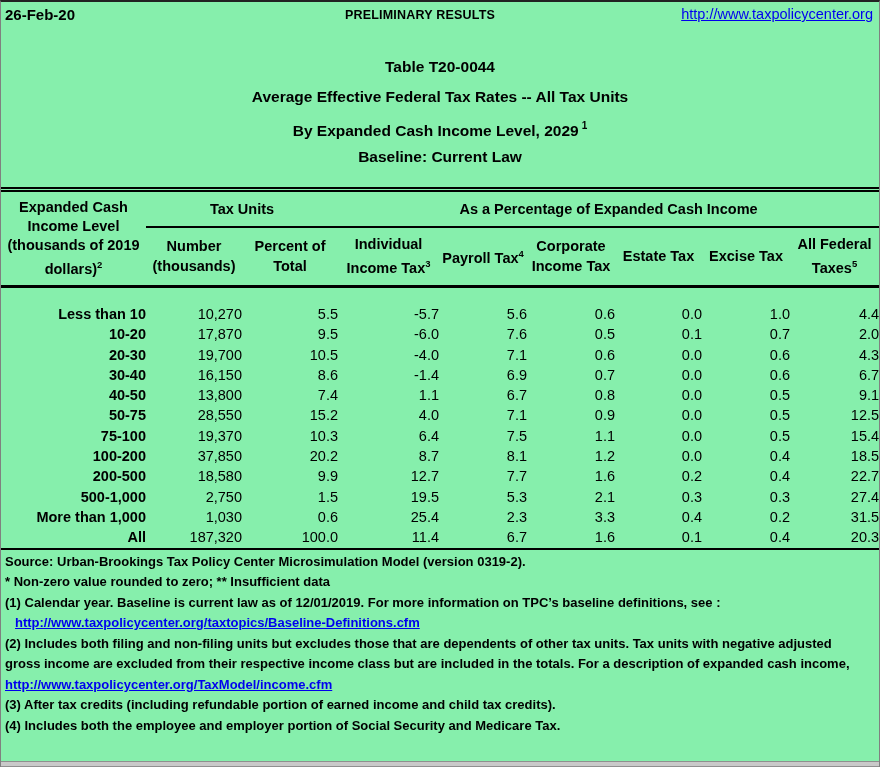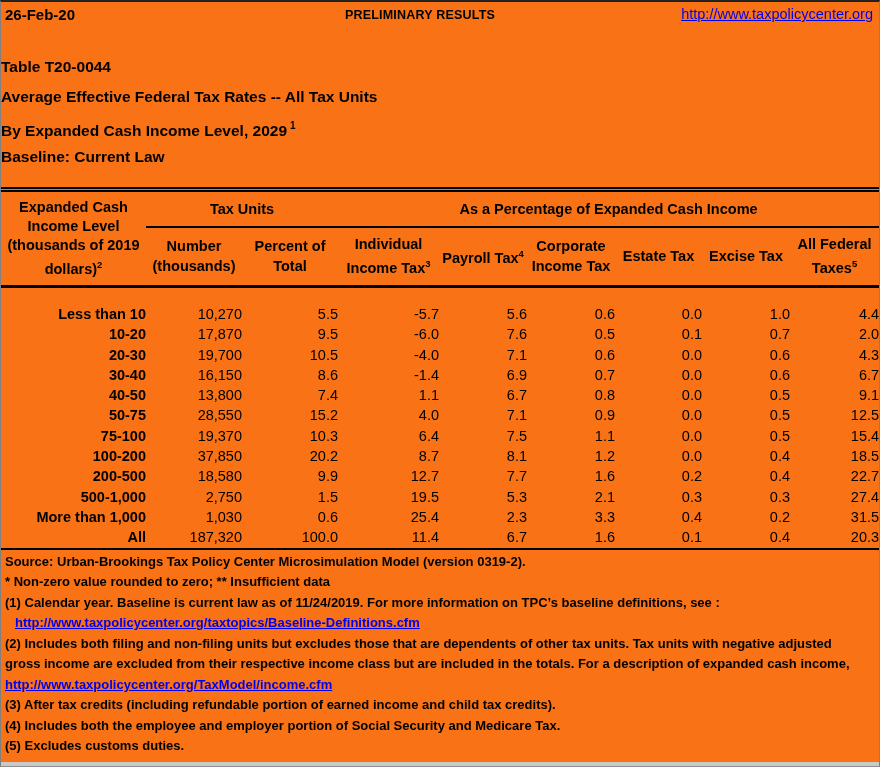--- a/index.html
+++ b/index.html
@@ -1,31 +1,31 @@
 <!DOCTYPE html>
 <html><head>
 <meta charset="utf-8">
 <style>
   html,body { margin:0; padding:0; background:#fff; }
   .page {
     position:relative; width:880px; height:767px; box-sizing:border-box;
-    background:#f97316; color:#000; overflow:hidden;
+    background:#86efac; color:#000; overflow:hidden;
     border-left:1px solid #808080; border-right:1px solid #808080;
     border-top:2px solid #222;
     font-family:"Liberation Sans", sans-serif;
   }
   
   .topbar { position:relative; height:30px; }
   .date { position:absolute; left:4px; top:4px; font-size:15px; font-weight:bold; }
   .status { position:absolute; left:0; right:40px; top:6px; text-align:center; font-size:12.5px; font-weight:bold; letter-spacing:0.2px; }
   .toplink { position:absolute; right:6px; top:4px; font-size:14.5px; text-decoration:underline; }
   a { color:inherit; }
   
   .title-block { margin-top:20px; }
-  .title-line { height:30px; line-height:30px; text-align:left; font-weight:bold; font-size:15.5px; }
+  .title-line { height:30px; line-height:30px; text-align:center; font-weight:bold; font-size:15.5px; }
   sup.tsup { font-size:10px; position:relative; top:-1px; margin-left:3px; font-weight:bold; }
   
   table.main {
     width:878px; margin-top:15px; border-collapse:collapse; table-layout:fixed;
     border-top:5px double #000; border-bottom:2px solid #000;
   }
   table.main th, table.main td { margin:0; padding:0; font-size:14.5px; }
   tr.group-row { height:37px; }
   tr.col-row { height:60px;margin-left:12px; }
   th.stub-head {
@@ -250,25 +250,24 @@
           <td class="num c7">0.1</td>
           <td class="num c8">0.4</td>
           <td class="num c9">20.3</td>
         </tr>
       </tbody>
   </table>
 
   <div class="footer">
       <div class="fline">Source: Urban-Brookings Tax Policy Center Microsimulation Model (version 0319-2).</div>
       <div class="fline">* Non-zero value rounded to zero; ** Insufficient data</div>
-      <div class="fline">(1) Calendar year. Baseline is current law as of 11/24/2019. For more information on TPC’s baseline definitions, see :</div>
+      <div class="fline">(1) Calendar year. Baseline is current law as of 12/01/2019. For more information on TPC’s baseline definitions, see :</div>
       <div class="fline flink" style="color: rgb(0, 0, 238); padding-left: 10px;">http://www.taxpolicycenter.org/taxtopics/Baseline-Definitions.cfm</div>
       <div class="fline">(2) Includes both filing and non-filing units but excludes those that are dependents of other tax units. Tax units with negative adjusted</div>
       <div class="fline">gross income are excluded from their respective income class  but are included in the totals. For a description of expanded cash income,</div>
       <div class="fline flink" style="color: rgb(0, 0, 238);">http://www.taxpolicycenter.org/TaxModel/income.cfm</div>
       <div class="fline">(3) After tax credits (including refundable portion of earned income and child tax credits).</div>
       <div class="fline">(4) Includes both the employee and employer portion of Social Security and Medicare Tax.</div>
-      <div class="fline">(5) Excludes customs duties.</div>
     </div>
 
   <div class="bottom-edge"></div>
 
 </div>
 
 </body></html>

